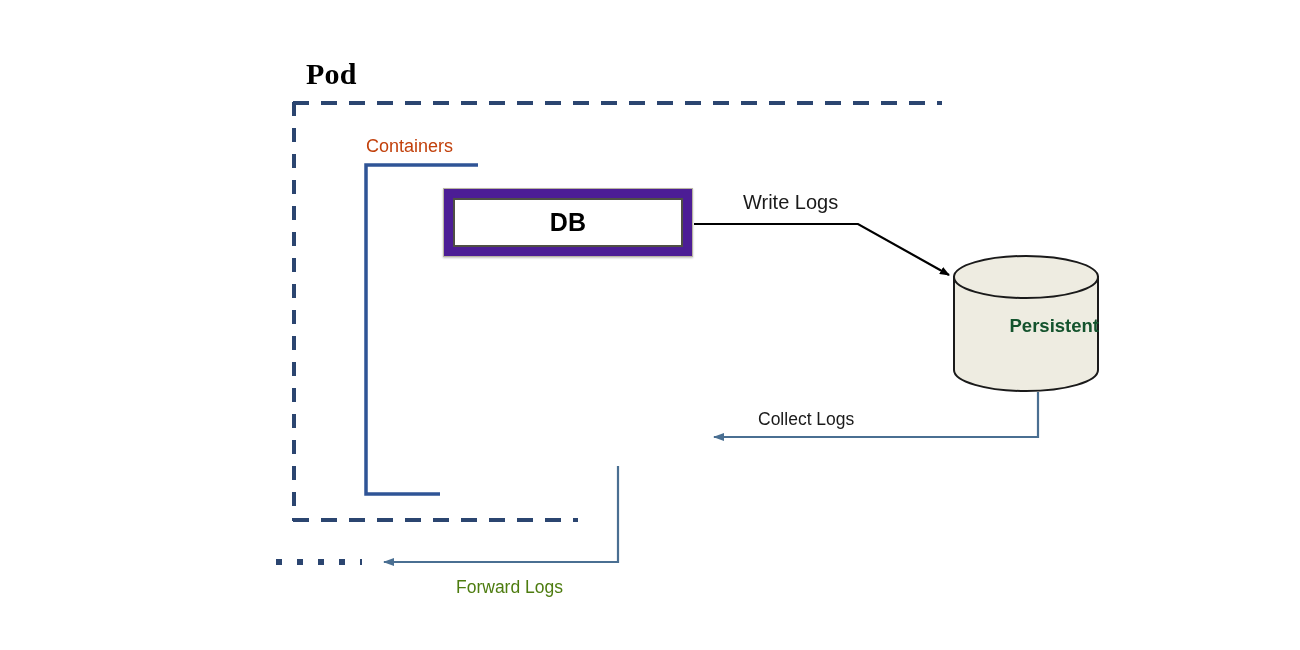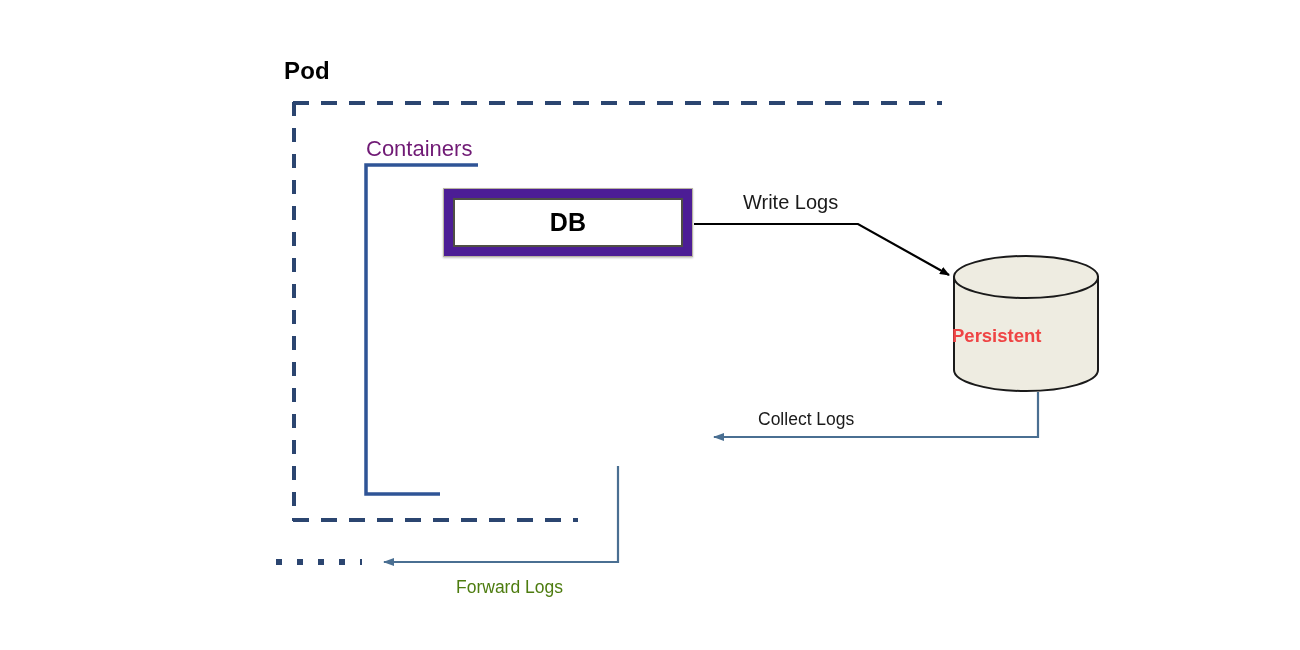--- a/index.html
+++ b/index.html
@@ -28,32 +28,33 @@
     height: 650px;
   }
 
   
   .lbl {
     position: absolute;
     white-space: nowrap;
     color: #000000;
   }
   #pod-title {
-    left: 284px;
+    left: 306px;
     top: 57px;
-    font-size: 24px;
+    font-size: 30px;
     font-weight: bold;
     letter-spacing: 0.2px;
+    font-family: Liberation Serif, serif;
   }
   #containers-label {
     left: 366px;
     top: 136px;
-    font-size: 22px;
+    font-size: 18px;
     font-weight: normal;
-    color: #701a75;
+    color: #c2410c;
   }
   #write-logs-label {
     left: 743px;
     top: 191px;
     font-size: 20px;
     color: #1a1a1a;
   }
   #collect-logs-label {
     left: 758px;
     top: 409px;
@@ -111,27 +112,27 @@
   #pv-cylinder {
     position: absolute;
     left: 952px;
     top: 258px;
     width: 147px;
     height: 131px;
   }
   #pv-cylinder .pv-text {
     position: absolute;
     left: 0;
-    top: 66px;
+    top: 56px;
     width: 147px;
-    text-align: left;
+    text-align: right;
     font-size: 18.5px;
     font-weight: bold;
     line-height: 24px;
-    color: #ef4444;
+    color: #14532d;
   }
 </style>
 </head>
 <body>
 
 <div id="canvas">
 
   <svg id="diagram-svg" viewBox="0 0 1300 650" xmlns="http://www.w3.org/2000/svg">
 
     <defs>

